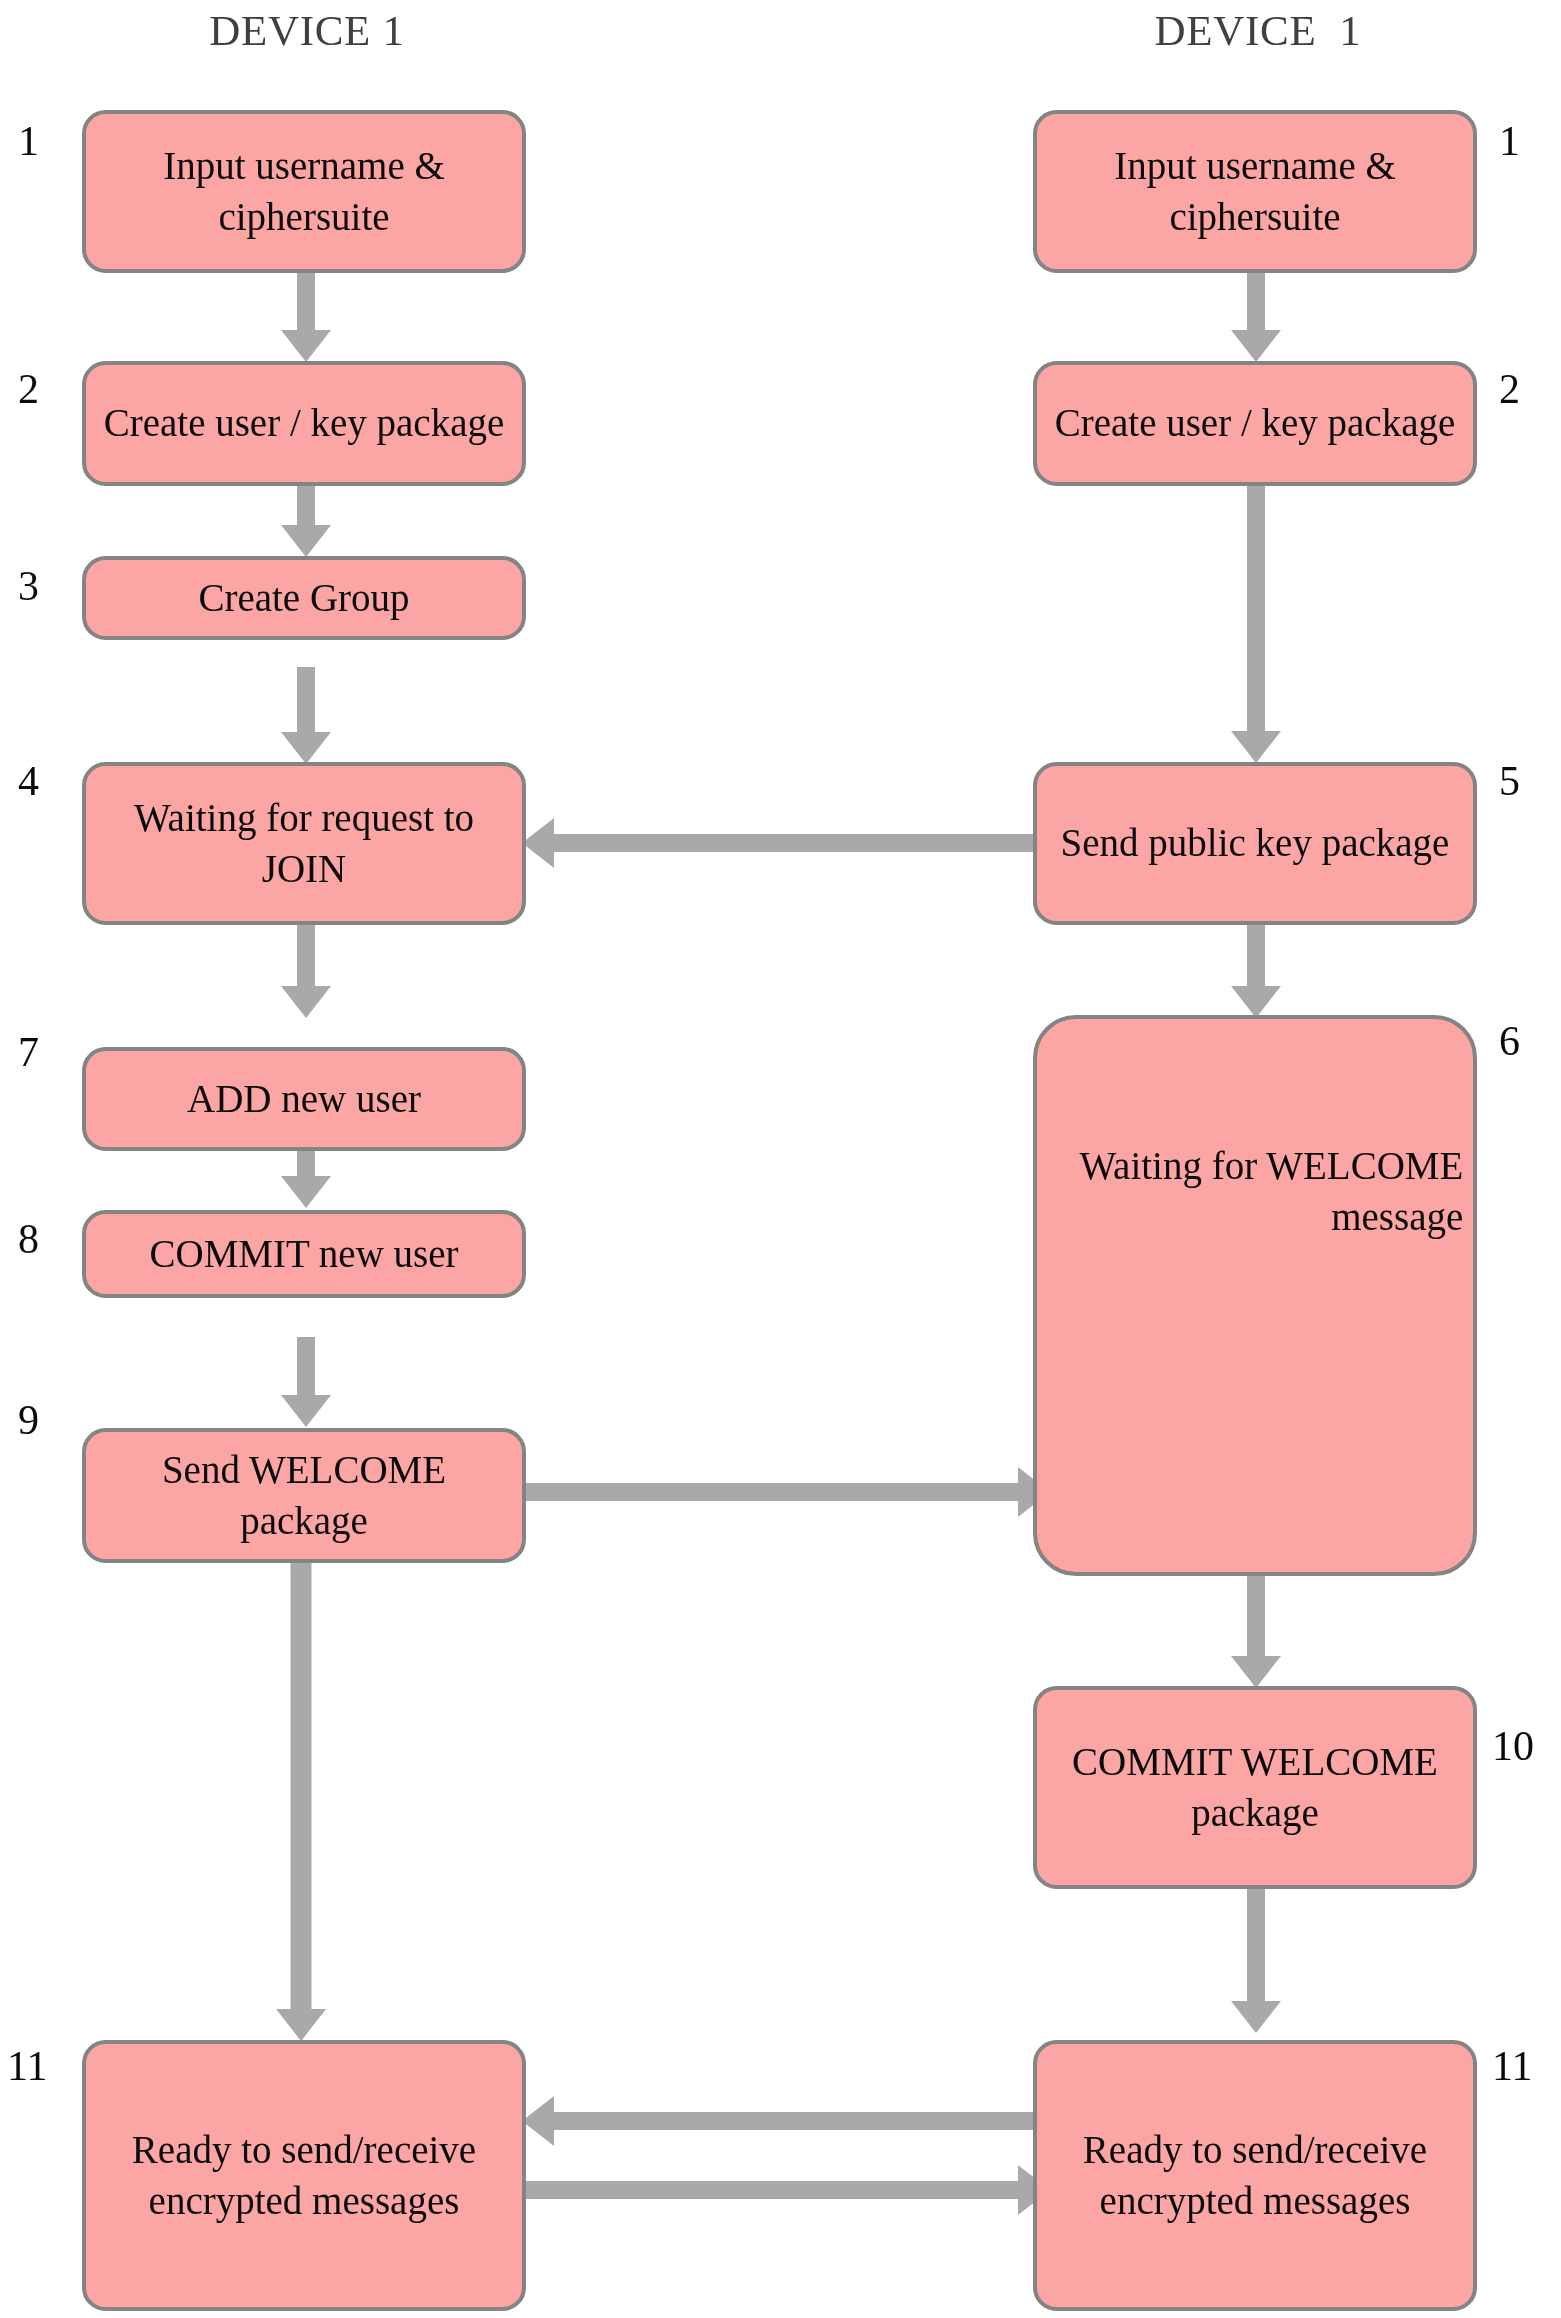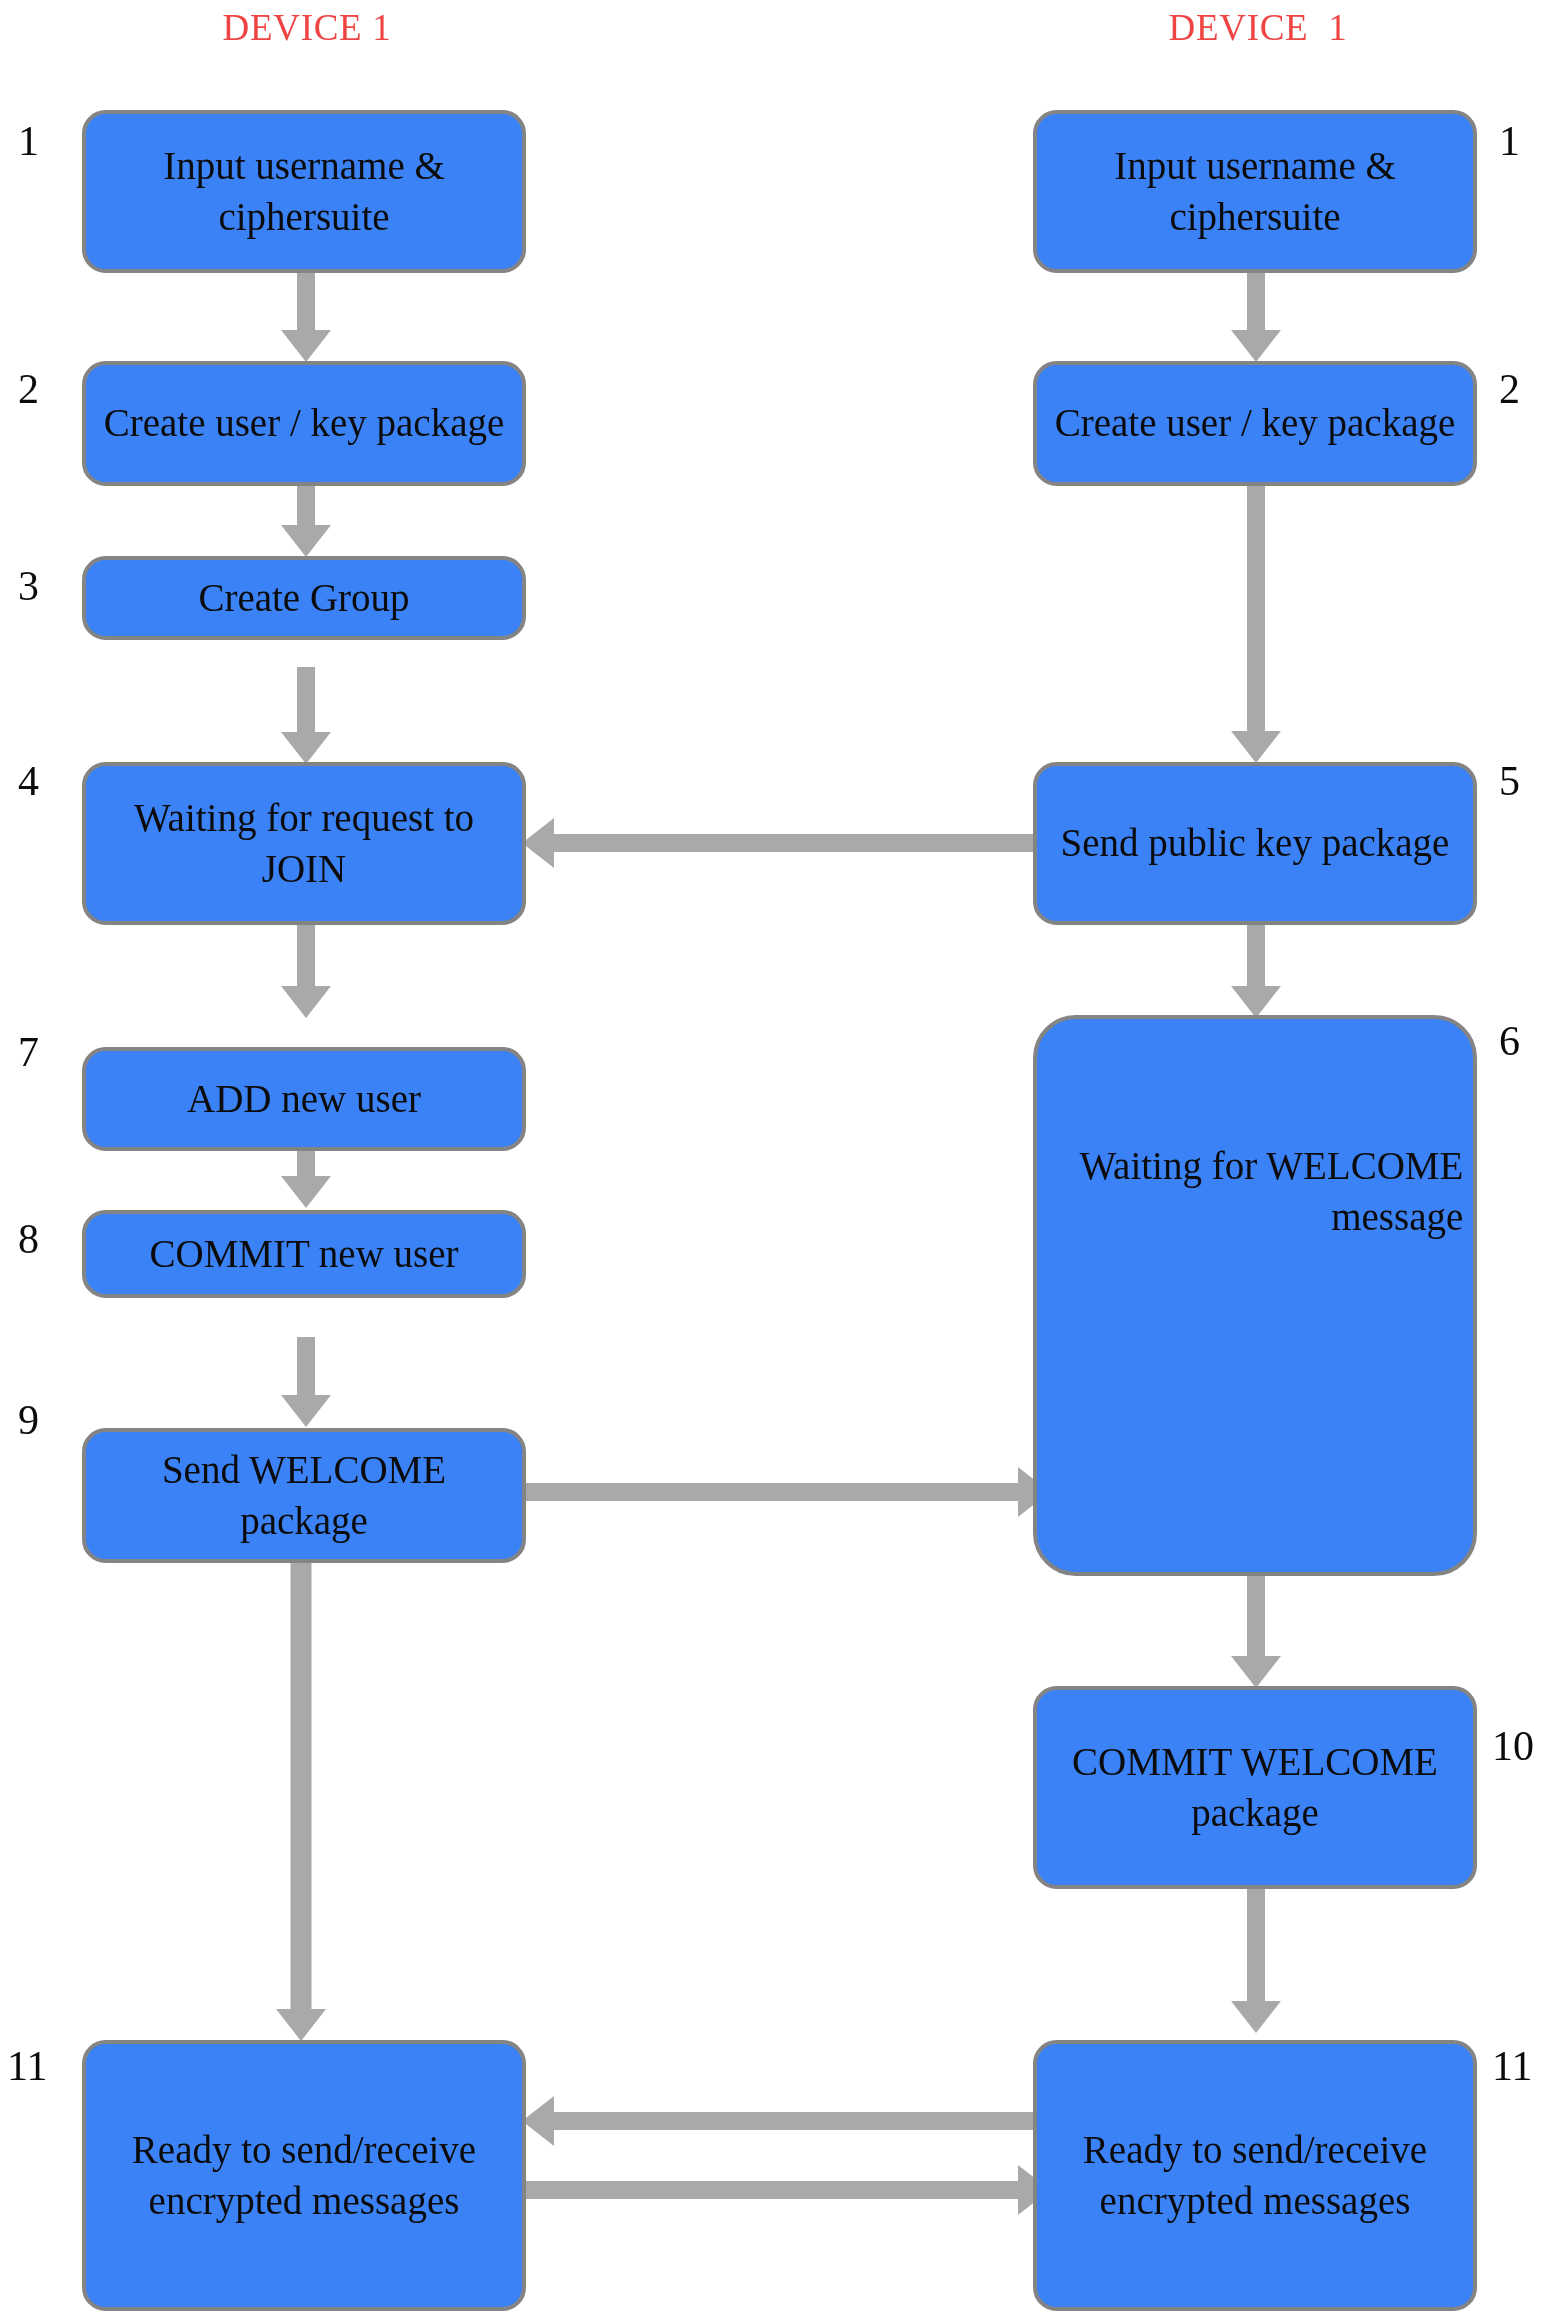--- a/index.html
+++ b/index.html
@@ -15,34 +15,34 @@
   #canvas {
     position: relative;
     width: 1561px;
     height: 2319px;
     background: #ffffff;
     overflow: hidden;
   }
   
   .col-header {
     position: absolute;
-    font-size: 37px;
+    font-size: 43px;
     letter-spacing: 0.7px;
-    color: #ef4444;
+    color: #404040;
     text-align: center;
     white-space: pre;
     font-family: "Liberation Serif", "DejaVu Serif", serif;
   }
   #hdr-device-1 { left: 82px;  top: 5.6px;  width: 450px; }
   #hdr-device-2 { left: 1033px; top: 5.6px;  width: 450px; }
 
   
   .node {
     position: absolute;
-    background: #3b82f6;
+    background: #fca5a5;
     border: 4.9px solid #848484;
     border-radius: 23.6px;
     display: flex;
     align-items: center;
     justify-content: center;
     text-align: center;
     color: #0b0b0b;
     font-size: 39px;
     line-height: 1.30;
     padding: 4.2px 9.7px;

